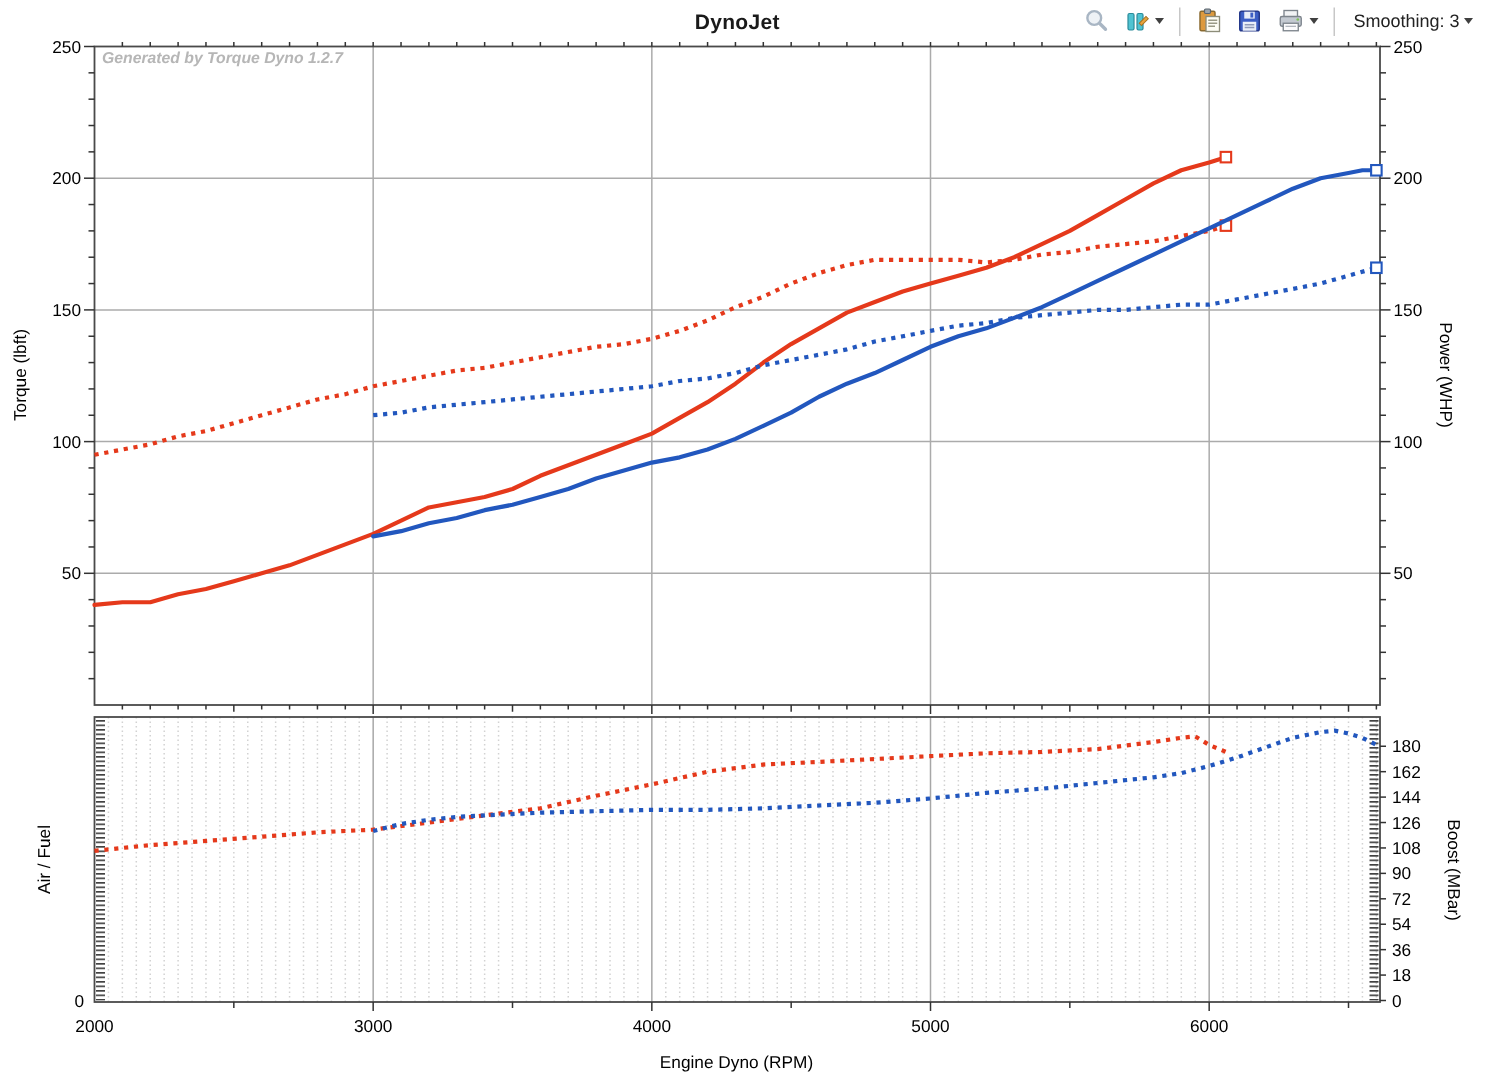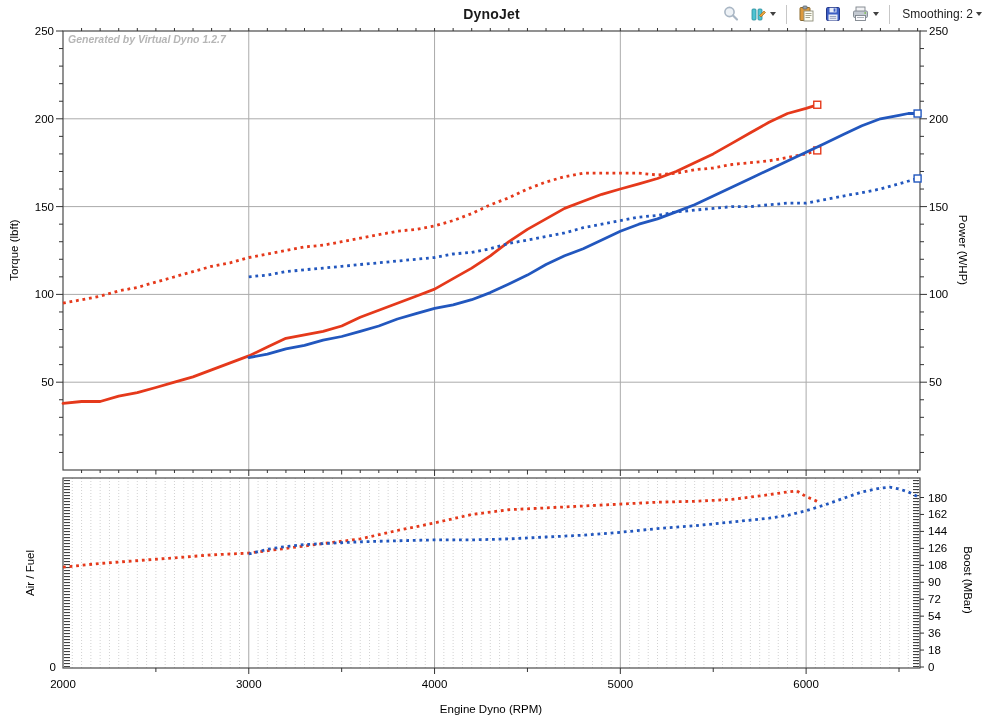--- a/index.html
+++ b/index.html
@@ -70,27 +70,27 @@
         <rect x="5" y="2" width="9" height="4.5" fill="#f2f3f5" stroke="#7d848c" stroke-width="0.9"></rect>
         <rect x="2.5" y="6" width="14" height="6.5" rx="1.2" fill="#c3c9d1" stroke="#7d848c" stroke-width="0.9"></rect>
         <rect x="4.5" y="10.5" width="10" height="5" fill="#fbfbfd" stroke="#7d848c" stroke-width="0.9"></rect>
         <line x1="6" y1="12.5" x2="13" y2="12.5" stroke="#9aa1aa" stroke-width="0.8"></line>
         <circle cx="14.2" cy="8" r="0.9" fill="#7fbf5a"></circle>
       </svg>
       <span class="caret"></span>
     </span>
     <span class="tb-sep"></span>
     <span class="smoothing">
-      <span>Smoothing: 2</span>
+      <span>Smoothing: 3</span>
       <span class="caret"></span>
     </span>
   </div>
 
   <div class="chart-title">DynoJet</div>
-  <div class="watermark">Generated by Virtual Dyno 1.2.7</div>
+  <div class="watermark">Generated by Torque Dyno 1.2.7</div>
 
   <div class="vlab" style="left:14px;top:250px;">Torque (lbft)</div>
   <div class="vlab cw" style="left:963px;top:250px;">Power (WHP)</div>
   <div class="vlab" style="left:30px;top:573px;">Air / Fuel</div>
   <div class="vlab cw" style="left:968px;top:580px;">Boost (MBar)</div>
   <div class="hlab" style="left:491px;top:709px;">Engine Dyno (RPM)</div>
 
   <svg id="chart" width="990" height="723" style="position:absolute;left:0;top:0;">
       <defs>
         <pattern id="band" width="4" height="3" patternUnits="userSpaceOnUse">

